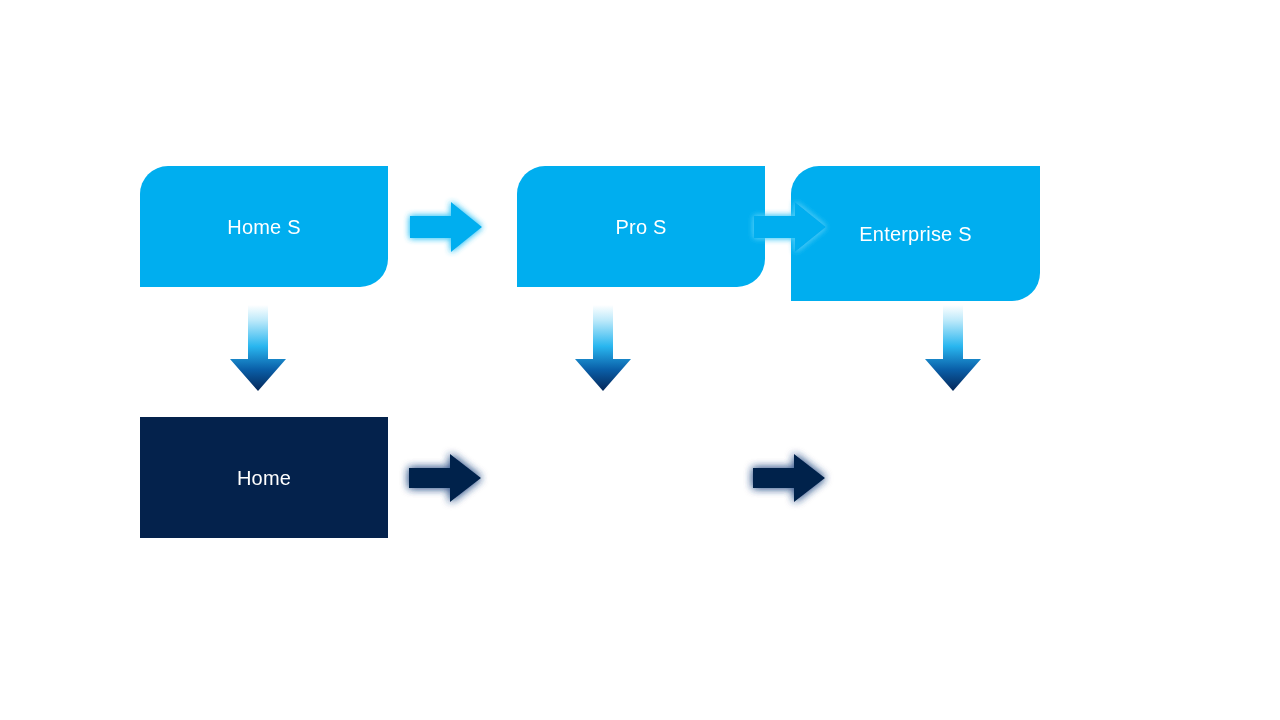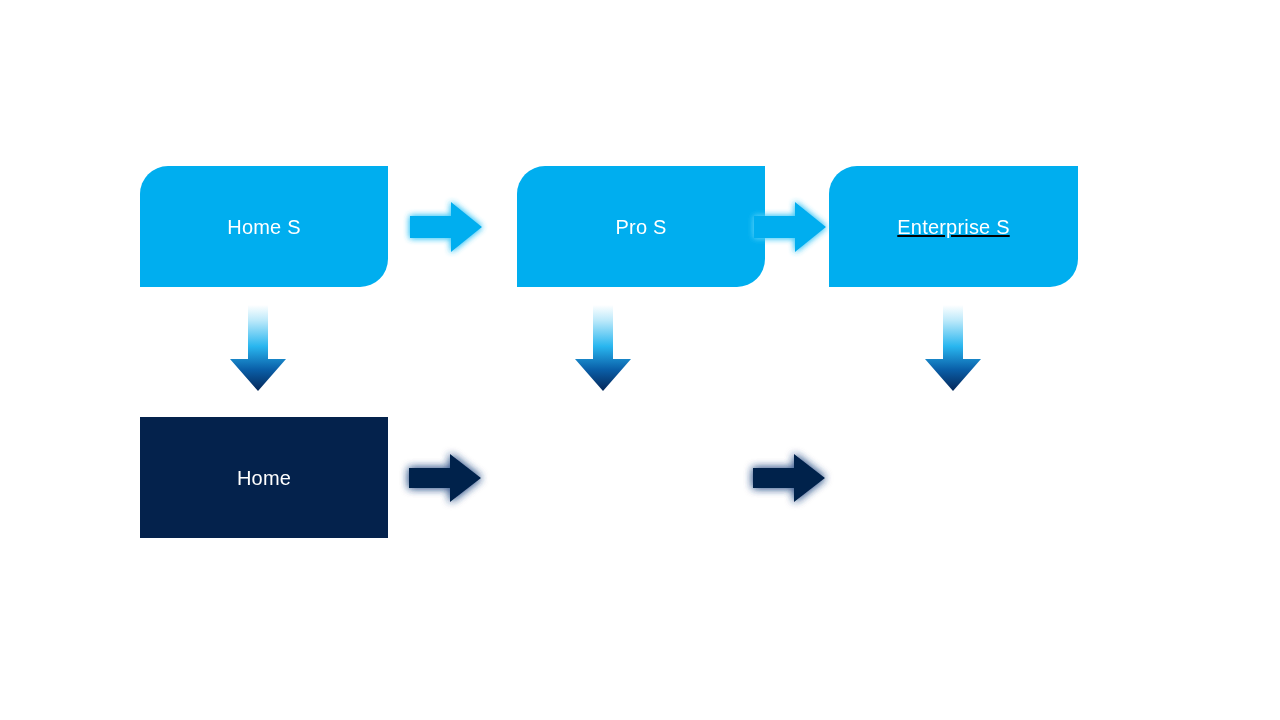--- a/index.html
+++ b/index.html
@@ -73,21 +73,21 @@
 <div id="canvas">
 
   <div class="node-box tier-light" style="left:140px; top:166px; width:248px; height:121px;">
     <span class="node-label">Home S</span>
   </div>
 
   <div class="node-box tier-light" style="left:485px; top:166px; width:248px; height:121px;margin-left:32px;">
     <span class="node-label">Pro S</span>
   </div>
 
-  <div class="node-box tier-light" style="left:829px; top:166px; width:249px; height:121px;text-decoration:underline;">
+  <div class="node-box tier-light" style="left:791px; top:166px; width:249px; height:135px;">
     <span class="node-label">Enterprise S</span>
   </div>
 
   <div class="arrow-h" style="left:404px; top:197px; width:82px; height:60px;">
     <svg width="82" height="60" viewBox="0 0 82 60" xmlns="http://www.w3.org/2000/svg">
       <defs>
         <filter id="glowLight1" x="-60%" y="-60%" width="220%" height="220%">
           <feGaussianBlur stdDeviation="3.4" result="b"></feGaussianBlur>
           <feFlood flood-color="#49CBF7" flood-opacity="0.95" result="c"></feFlood>
           <feComposite in="c" in2="b" operator="in" result="g"></feComposite>

